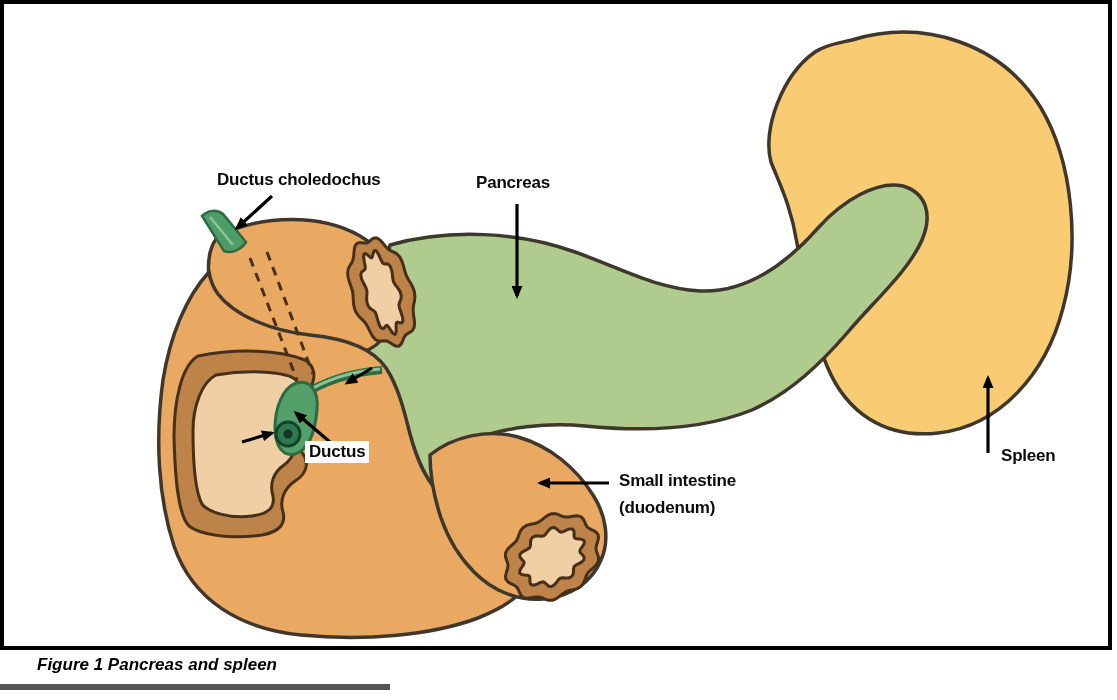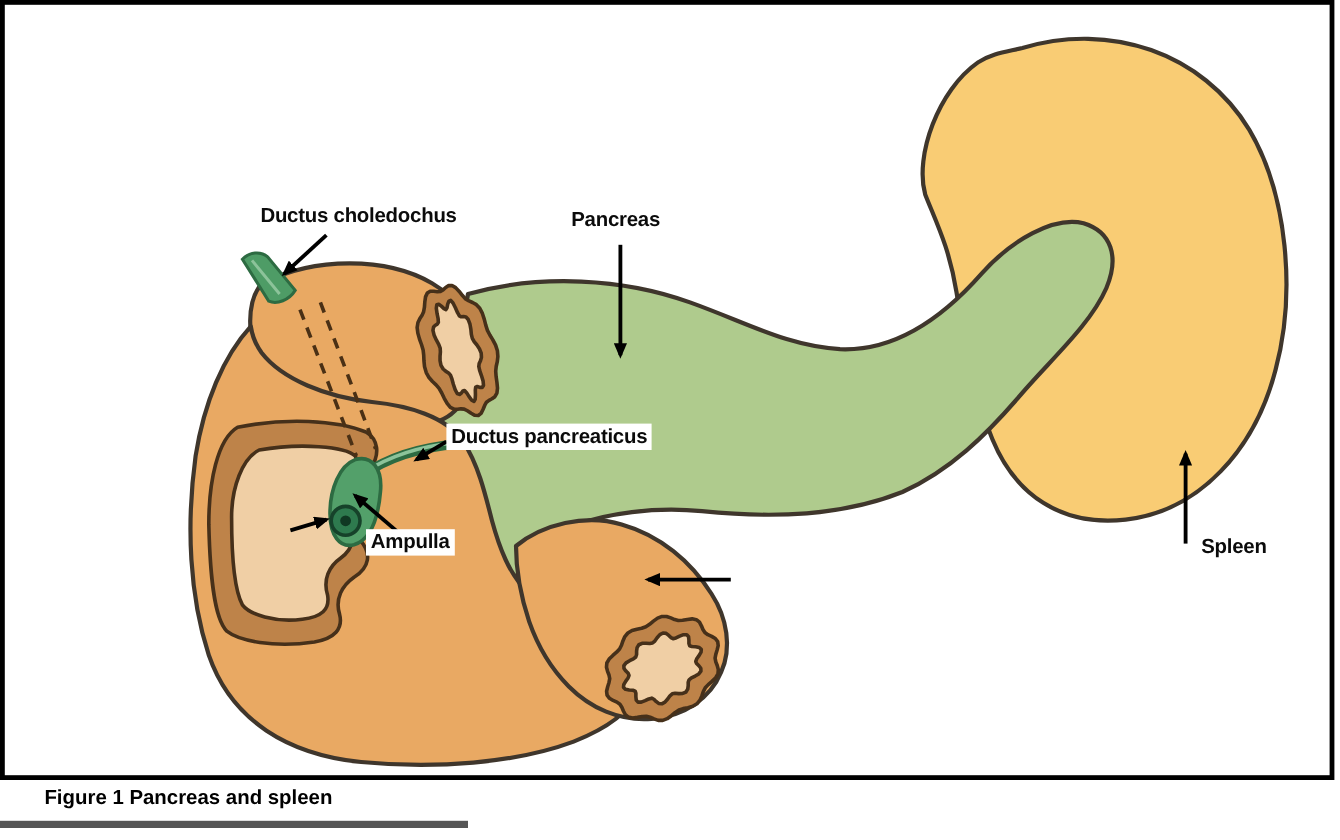--- a/index.html
+++ b/index.html
@@ -8,21 +8,21 @@
   .figure-frame{position:absolute;left:0;top:0;width:1112px;height:650px;
         border:4px solid #000;box-sizing:border-box;background:#fff;}
   .anatomy-svg{position:absolute;left:0;top:0;width:1117px;height:700px;}
   .outline{stroke:#3F362C;stroke-width:3.5;stroke-linejoin:round;stroke-linecap:round;}
   .ring-edge{stroke:#46301A;stroke-width:3;stroke-linejoin:round;}
   .arrow{stroke:#000;stroke-width:3.2;fill:none;}
   .label{position:absolute;font-weight:bold;font-size:17px;color:#0b0b0b;
          letter-spacing:-0.2px;line-height:20px;white-space:nowrap;}
   .label .bg{background:#fff;padding:1px 4px;display:table;}
   .caption{position:absolute;left:37px;top:655px;font-size:17px;font-weight:bold;
-           color:#000;}
+           font-style:italic;color:#000;}
   .artifact-bar{position:absolute;left:0;top:684px;width:390px;height:6px;
            background:#2b2b2b;opacity:.8;}
 </style>
 </head>
 <body>
 
 <div class="page">
 
   <div class="figure-frame"></div>
 
@@ -101,25 +101,26 @@
     <line class="arrow" x1="609" y1="483" x2="540" y2="483" marker-end="url(#ah)"></line>
     <line class="arrow" x1="988" y1="453" x2="988" y2="378" marker-end="url(#ah)"></line>
   </svg>
 
   <div class="label" style="left:213px;top:169px">
     <span class="bg">Ductus choledochus</span>
   </div>
   <div class="label" style="left:472px;top:172px">
     <span class="bg">Pancreas</span>
   </div>
-  <div class="label" style="left:372px;top:353px">
-    <span class="bg">Ductus pancreaticus</span>
+  <div class="label" style="left:305px;top:441px">
+    <span class="bg">Ductus</span>
   </div>
-  <div class="label" style="left:305px;top:441px">
-    <span class="bg">Ampulla</span>
+  <div class="label" style="left:615px;top:470px">
+    <span class="bg">Small intestine</span>
+    <span class="bg" style="margin-top:5px">(duodenum)</span>
   </div>
   <div class="label" style="left:997px;top:445px">
     <span class="bg">Spleen</span>
   </div>
 
   <div class="caption">Figure 1 Pancreas and spleen</div>
 
   <div class="artifact-bar"></div>
 </div>
 

